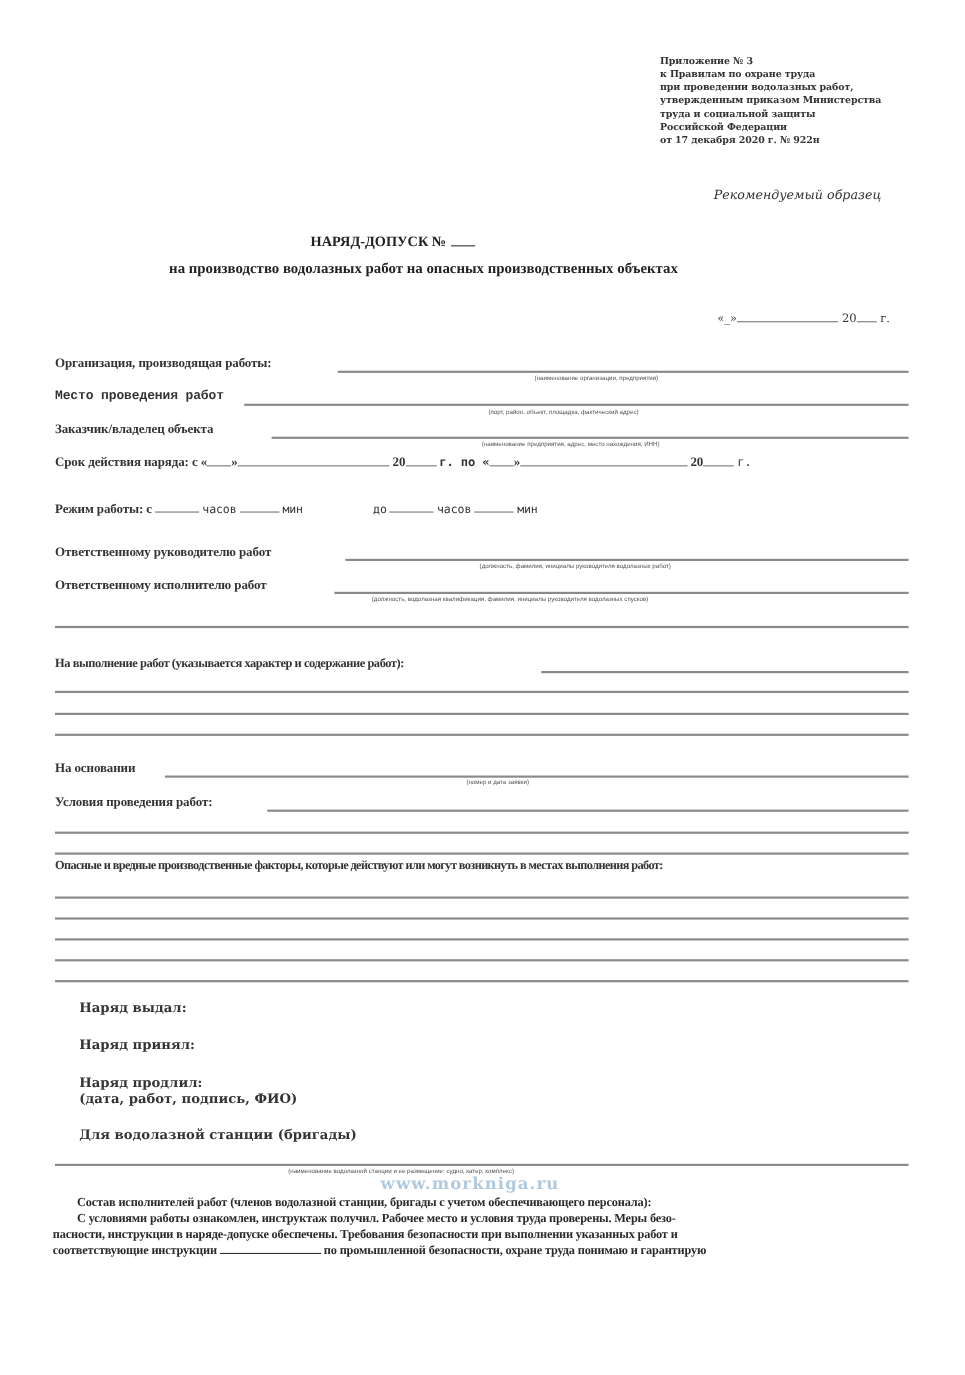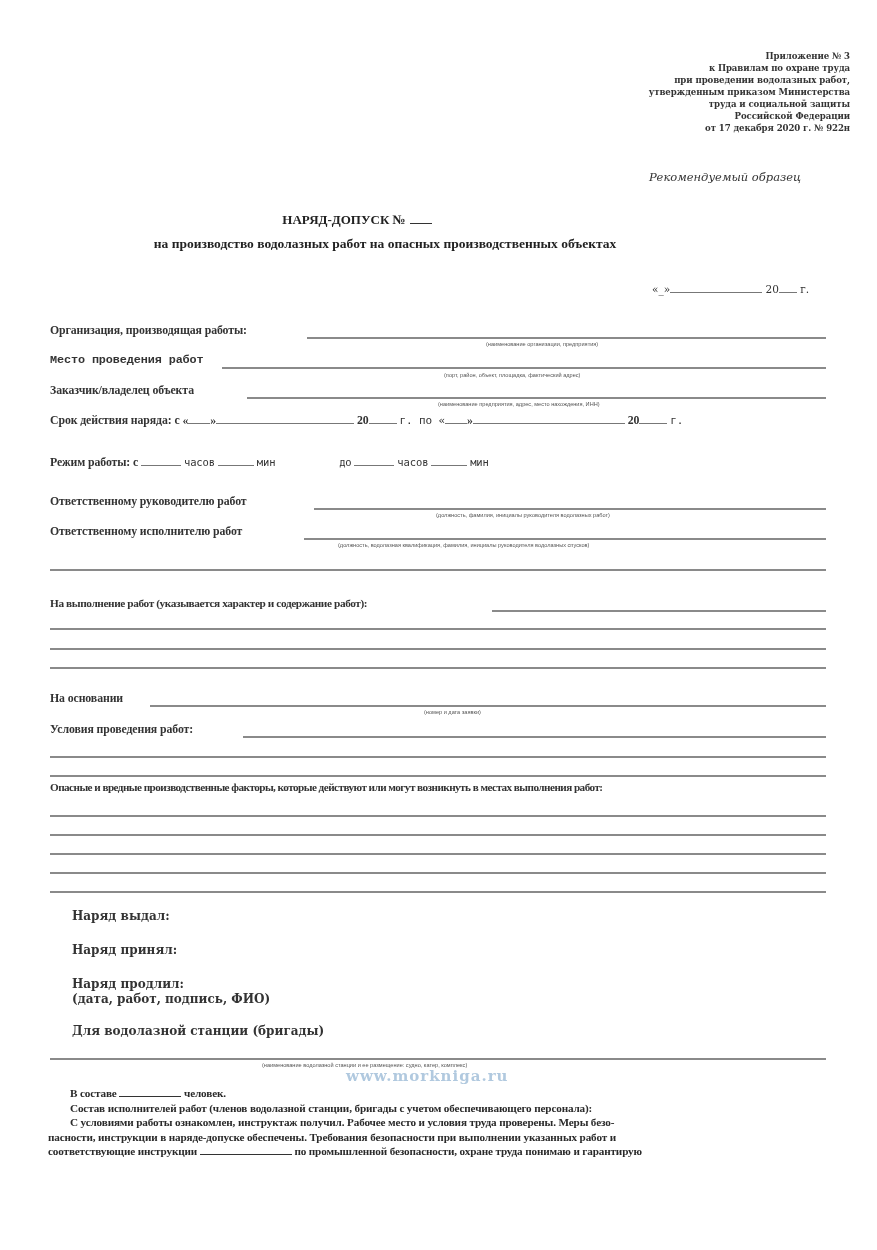--- a/index.html
+++ b/index.html
@@ -15,21 +15,21 @@
       font-family: "DejaVu Serif", "Liberation Serif", serif;
       color: #2e2e2e;
     }
 
     
     .appendix {
       position: absolute;
       left: 600px;
       top: 50px;
       width: 250px;
-      text-align: right;
+      text-align: left;
       font-size: 8.6px;
       line-height: 12px;
       font-weight: bold;
       color: #333;
       letter-spacing: -0.1px;
     }
     .appendix div { white-space: nowrap; }
     .recommended {
       position: absolute;
       left: 600px;
@@ -185,21 +185,21 @@
 <div class="line" style="left:222px; top:367px; width:604px;"></div>
 <div class="hint" style="left:444px; top:372px;">(порт, район, объект, площадка, фактический адрес)</div>
 
 <div class="lbl" style="left:50px; top:383px;">Заказчик/владелец объекта</div>
 <div class="line" style="left:247px; top:397px; width:579px;"></div>
 <div class="hint" style="left:438px; top:401px;">(наименование предприятия, адрес, место нахождения, ИНН)</div>
 
 <div class="lbl" style="left:50px; top:413px;">
   <span>Срок действия наряда: с «</span><span class="u" style="width:22px"></span><span>»</span><span class="u" style="width:138px"></span>
   <span>20</span><span class="u" style="width:28px"></span>
-  <span style="font-family:'DejaVu Sans Mono',monospace; font-weight:normal; font-size:11px;">г. по «</span><span class="u" style="width:22px"></span><span>»</span><span class="u" style="width:152px"></span>
+  <span style="font-family:'DejaVu Sans Mono',monospace; font-weight:bold; font-size:11px;">г. по «</span><span class="u" style="width:22px"></span><span>»</span><span class="u" style="width:152px"></span>
   <span>20</span><span class="u" style="width:28px"></span>
   <span style="font-family:'DejaVu Sans Mono',monospace; font-weight:normal; font-size:11px;">г.</span>
 </div>
 
 <div class="lbl" style="left:50px; top:455px;">
   <span>Режим работы: с</span>
   <span class="u" style="width:40px"></span>
   <span style="font-family:'DejaVu Sans Mono',monospace; font-weight:normal; font-size:10.5px;">часов</span>
   <span class="u" style="width:36px"></span>
   <span style="font-family:'DejaVu Sans Mono',monospace; font-weight:normal; font-size:10.5px;">мин</span>
@@ -247,25 +247,20 @@
 <div class="sig" style="top:943px;">Наряд принял:</div>
 <div class="sig" style="top:977px;">Наряд продлил:</div>
 <div class="sig" style="top:992px;">(дата, работ, подпись, ФИО)</div>
 <div class="sig" style="top:1024px;">Для водолазной станции (бригады)</div>
 <div class="line" style="left:50px; top:1058px; width:776px;"></div>
 <div class="hint" style="left:262px; top:1062px;">(наименование водолазной станции и ее размещение: судно, катер, комплекс)</div>
 
 <div class="watermark">www.morkniga.ru</div>
 
 <div class="para" style="top:1086px;">
-  <span class="ind">
-    <span>В составе</span>
-    <span class="u2" style="width:62px"></span>
-    <span>человек.</span>
-  </span>
   <span class="ind">Состав исполнителей работ (членов водолазной станции,  бригады  с  учетом обеспечивающего персонала):</span>
   <span class="ind">С условиями работы ознакомлен,  инструктаж  получил.  Рабочее   место и условия труда проверены. Меры безо-</span>
   <span style="display:block">пасности, инструкции в  наряде-допуске обеспечены. Требования безопасности при выполнении указанных работ и</span>
   <span style="display:block">
     <span>соответствующие инструкции</span>
     <span class="u2" style="width:92px"></span>
     <span>по промышленной безопасности, охране труда понимаю и гарантирую</span>
   </span>
 </div>
 

